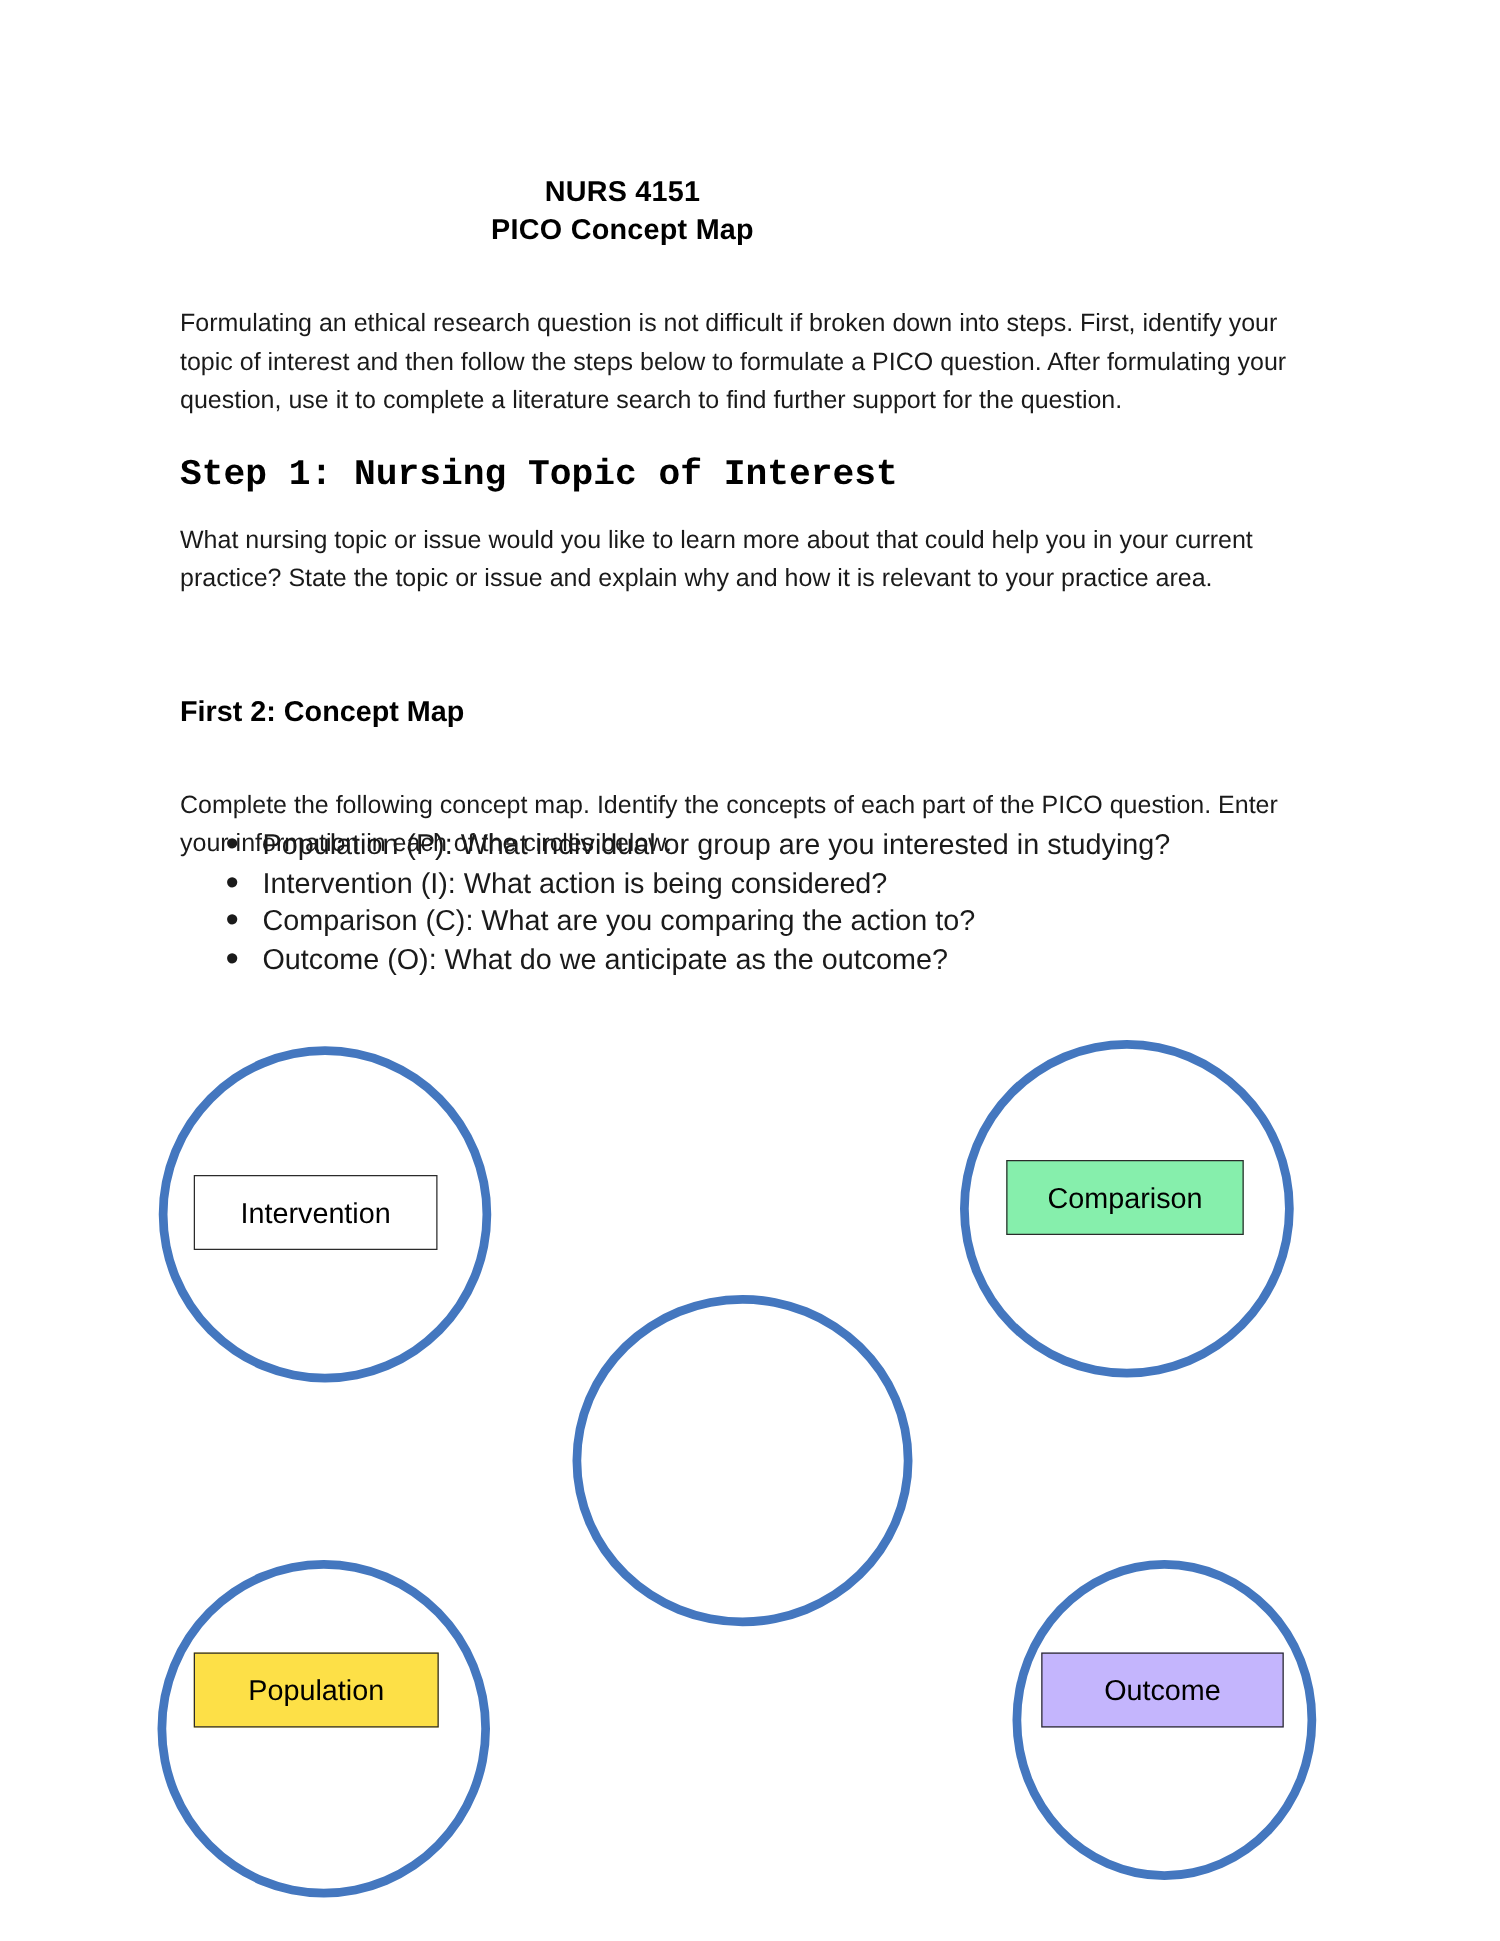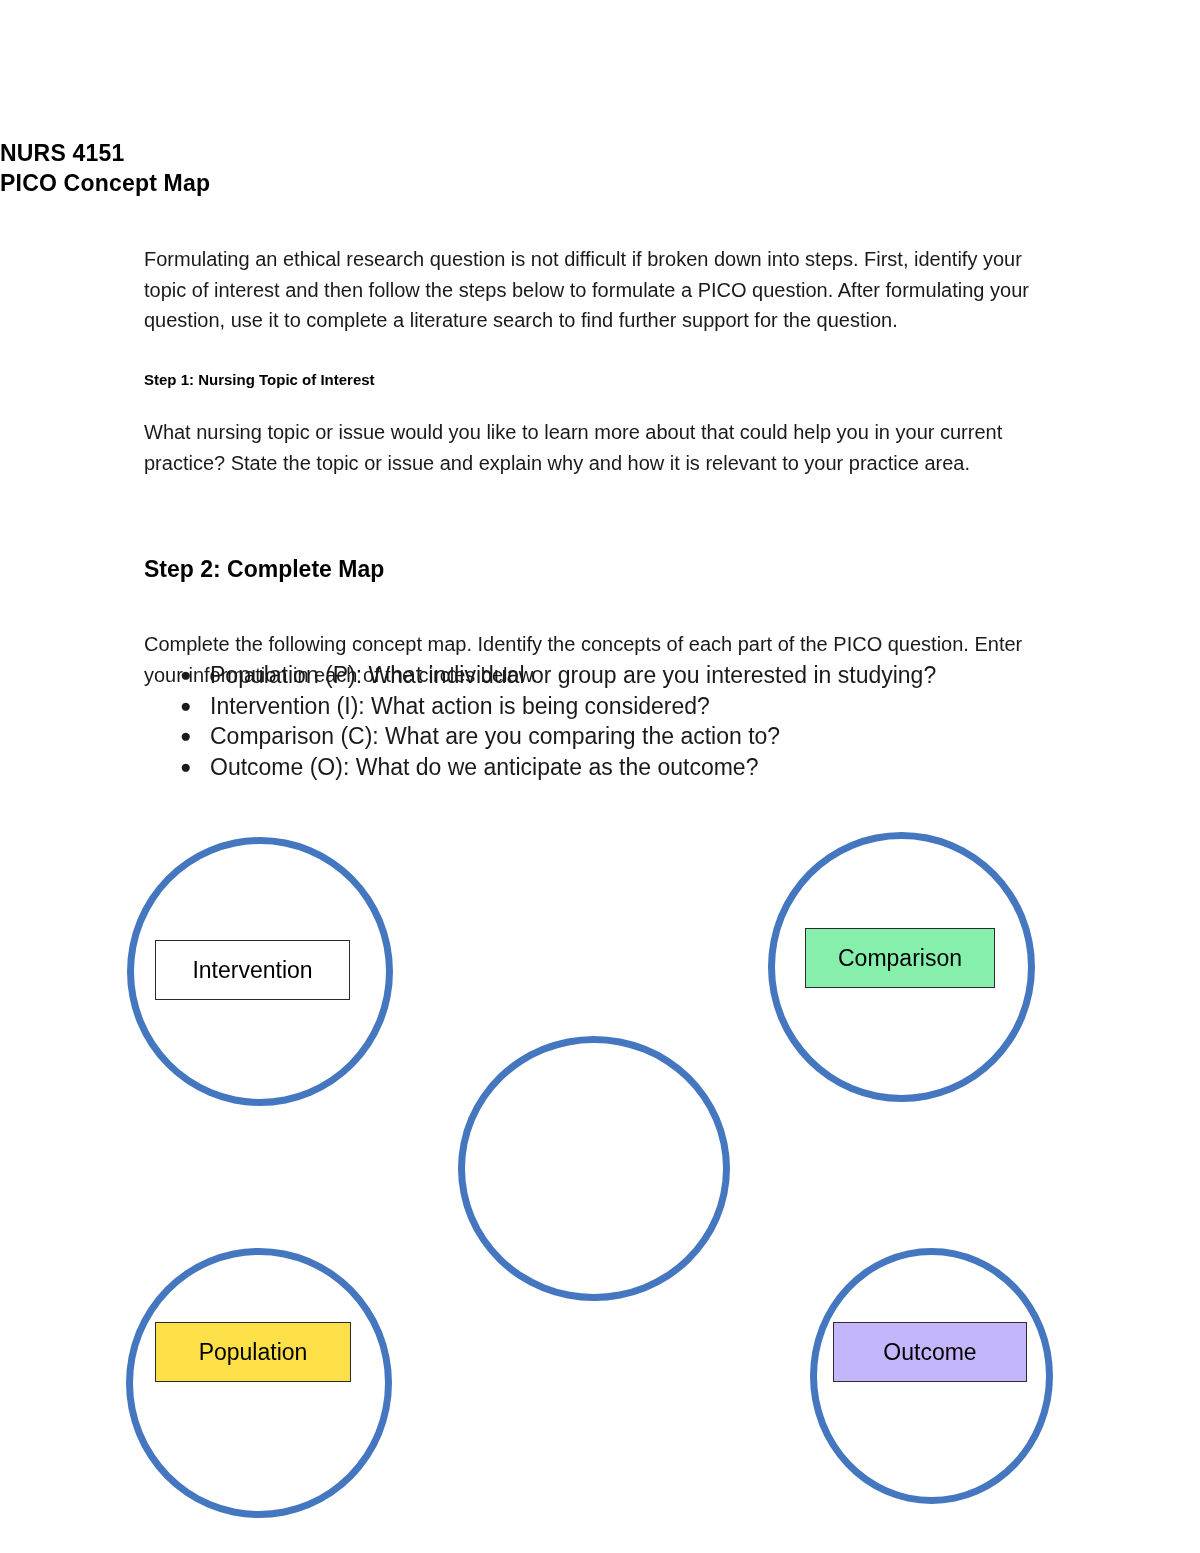--- a/index.html
+++ b/index.html
@@ -19,20 +19,21 @@
     background: #ffffff;
     overflow: hidden;
   }
 
   
   .doc-header {
     position: absolute;
     left: 0;
     top: 138px;
     width: 996px;
+    text-align: center;
   }
   .doc-header .line {
     font-size: 23px;
     font-weight: bold;
     line-height: 30px;
     letter-spacing: 0.2px;
   }
 
   
   .body-text {
@@ -41,23 +42,24 @@
     width: 905px;
     font-size: 20px;
     line-height: 30.5px;
     color: #1a1a1a;
   }
   .intro { top: 224px; }
   .step1-heading {
     position: absolute;
     left: 144px;
     top: 365px;
-    font-size: 15px;
+    font-size: 29px;
     font-weight: bold;
     line-height: 30px;
+    font-family: Liberation Mono, monospace;
   }
   .step1-body {
     top: 395px;
     margin-top: 22px;
   }
   .step2-heading {
     position: absolute;
     left: 144px;
     top: 554px;
     font-size: 23px;
@@ -147,21 +149,21 @@
   <div class="doc-header">
     <div class="line">NURS 4151</div>
     <div class="line">PICO Concept Map</div>
   </div>
 
   <p class="body-text intro">Formulating an ethical research question is not difficult if broken down into steps. First, identify your topic of interest and then follow the steps below to formulate a PICO question. After formulating your question, use it to complete a literature search to find further support for the question.</p>
 
   <div class="step1-heading">Step 1: Nursing Topic of Interest</div>
   <p class="body-text step1-body">What nursing topic or issue would you like to learn more about that could help you in your current practice? State the topic or issue and explain why and how it is relevant to your practice area.</p>
 
-  <div class="step2-heading">Step 2: Complete Map</div>
+  <div class="step2-heading">First 2: Concept Map</div>
   <p class="body-text step2-body">Complete the following concept map. Identify the concepts of each part of the PICO question. Enter your information in each of the circles below.</p>
 
   <ul class="bullet-list">
     <li>
       <span class="bullet-dot">●</span>
       <span>Population (P): What individual or group are you interested in studying?</span>
     </li>
     <li>
       <span class="bullet-dot">●</span>
       <span>Intervention (I): What action is being considered?</span>

